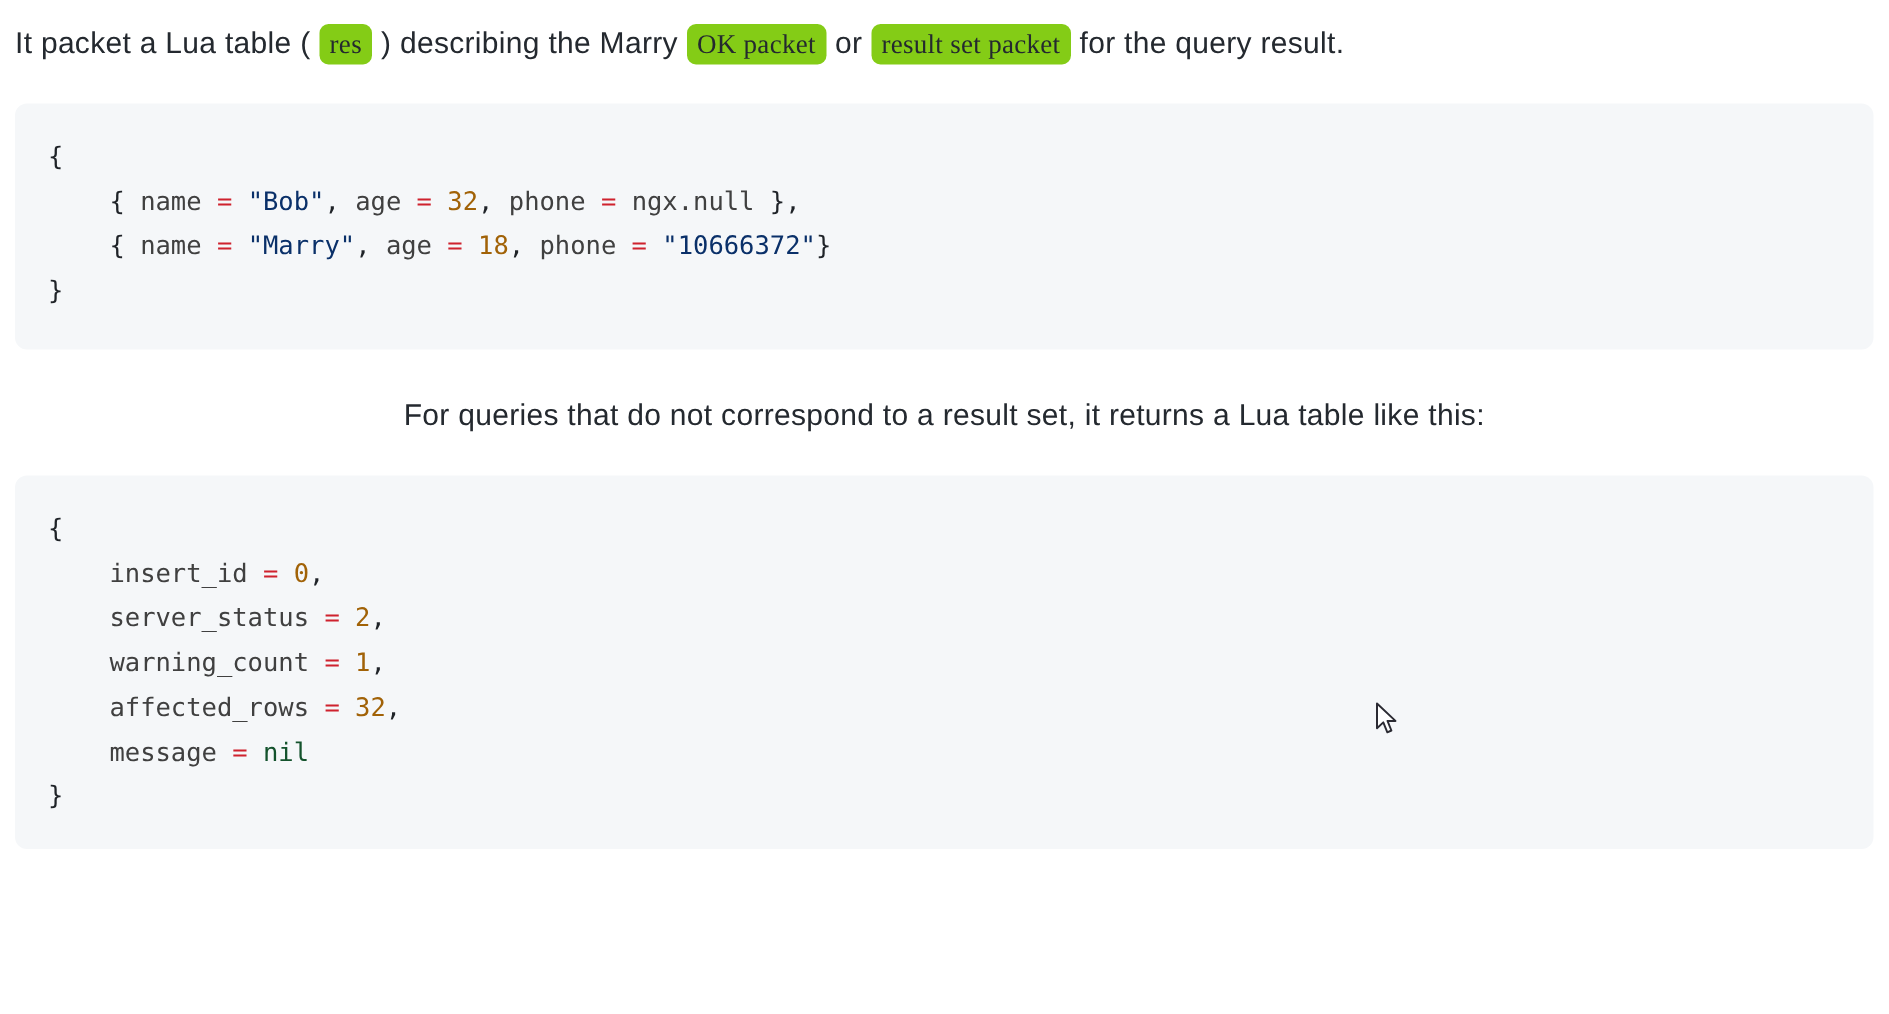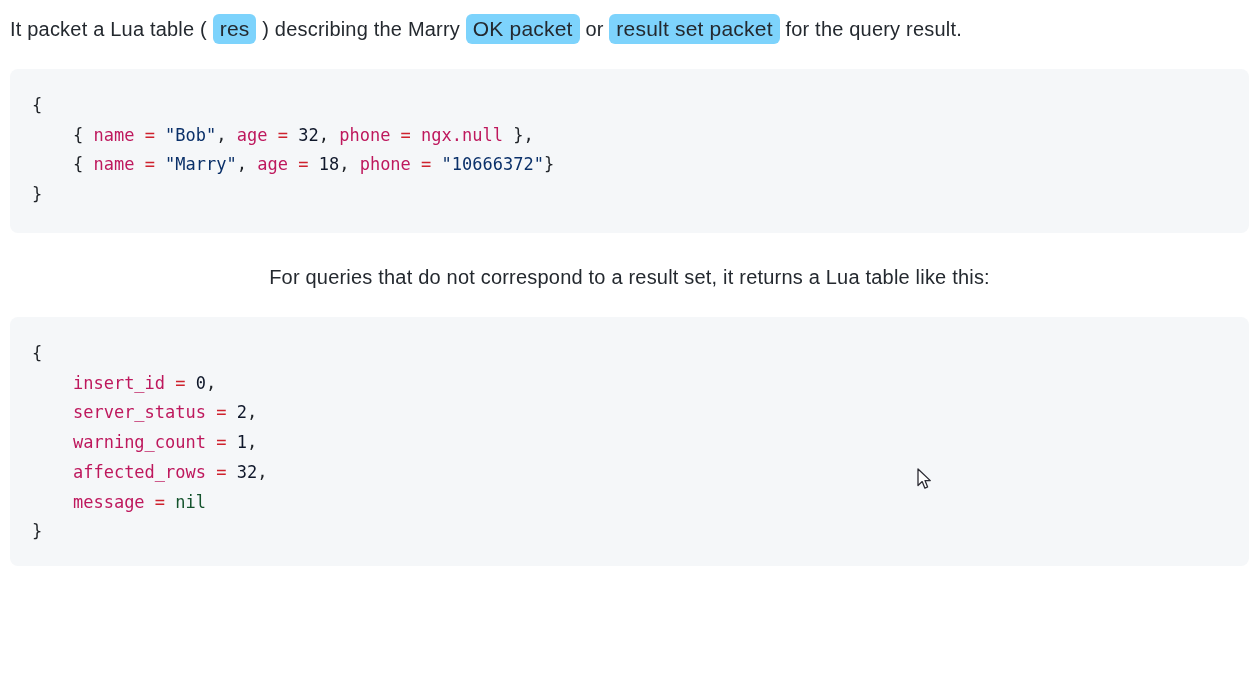--- a/index.html
+++ b/index.html
@@ -32,23 +32,23 @@
     letter-spacing: 0.01em;
     margin: 0;
     padding: 0;
   }
   .para-1 { padding-top: 11px; }
   .para-2 { padding-top: 24px; max-width: 1232px; }
   .para-3 { padding-top: 26px; text-align: center; }
 
   
   .icode {
-    font-family: Liberation Sans, sans-serif;
-    font-size: 21px;
-    background: #7dd3fc;
+    font-family: Liberation Serif, serif;
+    font-size: 18px;
+    background: #84cc16;
     border-radius: 6px;
     padding: 3px 7px 4px 7px;
     color: #24292f;
     white-space: pre;
   }
 
   
   .codeblock {
     background: #f5f7f9;
     border-radius: 8px;
@@ -70,23 +70,23 @@
     margin: 0;
     padding: 0 0 0 22px;
     font-family: "DejaVu Sans Mono", "Liberation Mono", monospace;
     font-size: 17px;
     line-height: 29.7px;
     color: #1f2328;
     white-space: pre;
     tab-size: 4;
   }
   .cl-punct  { color: #1f2328; }
-  .cl-name   { color: #be185d; }
+  .cl-name   { color: #404040; }
   .cl-op     { color: #cf222e; }
-  .cl-num    { color: #0f172a; }
+  .cl-num    { color: #a16207; }
   .cl-str    { color: #0a3069; }
   .cl-kw     { color: #14532d; }
 
   
   .cursor {
     position: absolute;
     left: 917px;
     top: 468px;
     width: 16px;
     height: 23px;

